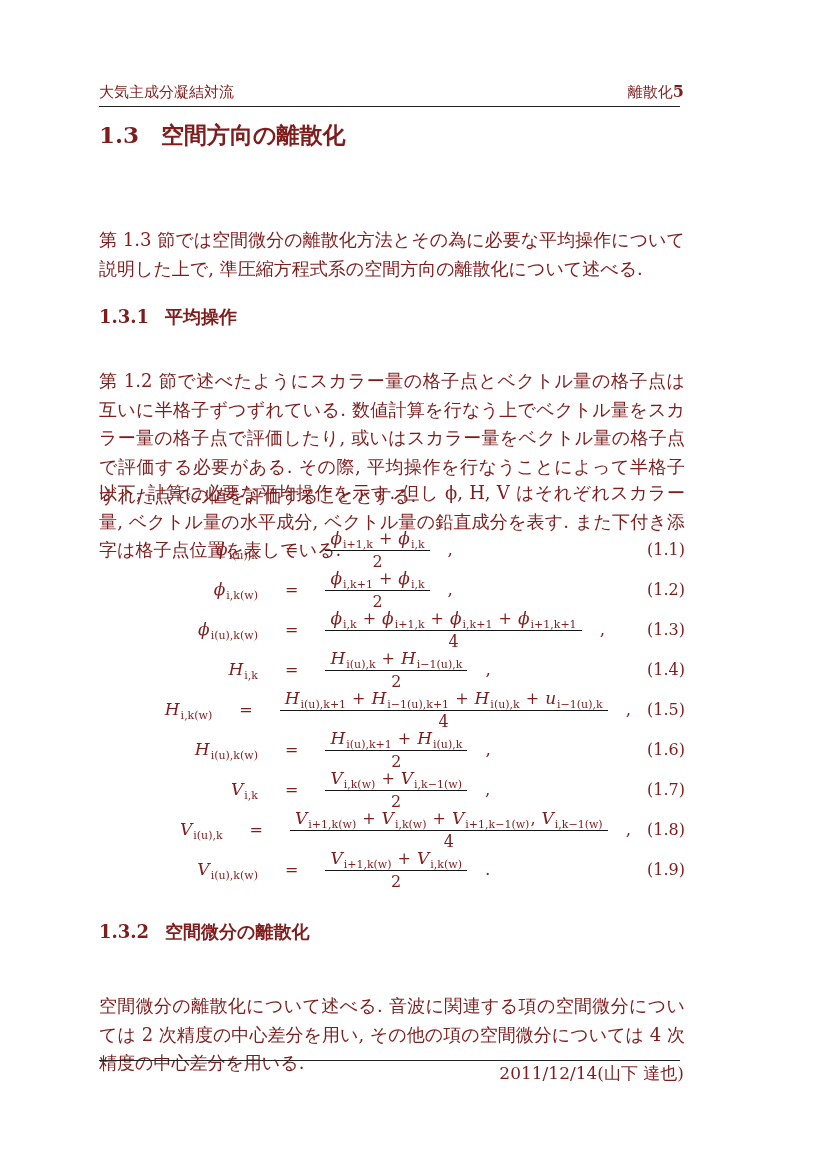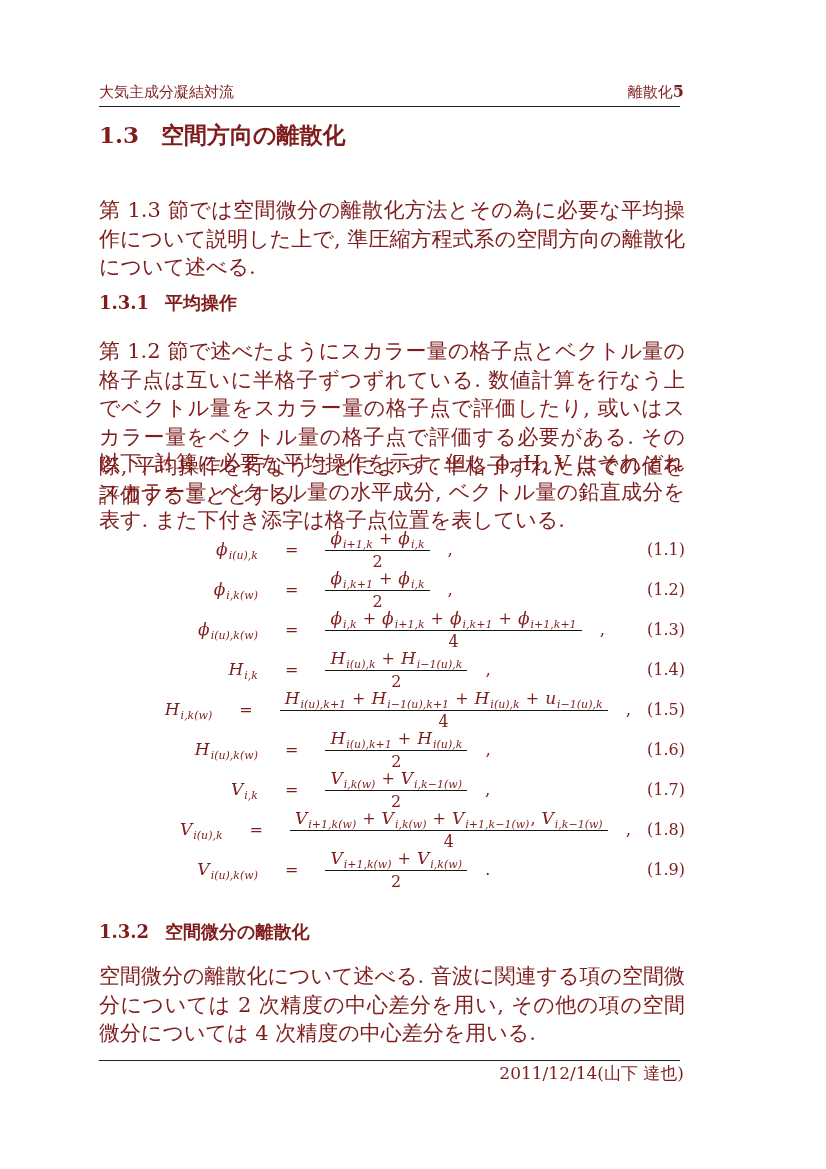--- a/index.html
+++ b/index.html
@@ -17,36 +17,36 @@
   .hdr-rule{top:106px;}
   .ftr-rule{top:1060px;}
   .ftr-text{right:142px;top:1064px;font-size:17px;line-height:19px;}
   
   .h-sec{left:99px;top:120px;display:flex;align-items:baseline;}
   .h-sec .h-num{font-weight:bold;font-size:23px;}
   .h-sec .h-ttl{font-family:"DejaVu Sans","Liberation Sans",sans-serif;font-weight:bold;font-size:23px;margin-left:22px;}
   .h-sub{left:99px;display:flex;align-items:baseline;}
   .h-sub .h-num{font-weight:bold;font-size:18px;}
   .h-sub .h-ttl{font-family:"DejaVu Sans","Liberation Sans",sans-serif;font-weight:bold;font-size:18px;margin-left:16px;}
-  .h-sub1{top:291px;}
+  .h-sub1{top:305px;}
   .h-sub2{top:920px;}
   
-  .para{left:99px;width:586px;font-size:21px;line-height:28.7px;text-align:justify;}
+  .para{left:99px;width:586px;font-size:18px;line-height:28.7px;text-align:justify;margin-top:30px;}
   .p1{top:196px;}
   .p2{top:337px;}
   .p3{top:449px;}
   .p4{top:962px;}
   
   .eq-list{left:99px;top:529px;width:586px;}
   .eq-row{display:flex;align-items:center;height:40px;gap:16px;}
   .eq-lhs{width:159px;text-align:right;white-space:nowrap;}
   .eq-sign{padding:0 11px;font-size:16px;}
   .mvar{white-space:nowrap;}
   .mbase{font-family:"DejaVu Serif","Liberation Serif",serif;font-style:italic;font-size:17px;}
-  .msub{font-family:"DejaVu Serif","Liberation Serif",serif;font-style:italic;font-size:11px;vertical-align:-4px;line-height:0;margin-left:1px;}
+  .msub{font-family:"DejaVu Serif","Liberation Serif",serif;font-size:11px;vertical-align:-4px;line-height:0;margin-left:1px;}
   .frac{display:inline-block;text-align:center;vertical-align:middle;}
   .frac .num{display:block;padding:0 5px 2px;border-bottom:1px solid #161616;white-space:nowrap;}
   .frac .den{display:block;padding-top:1px;font-size:16px;}
   .op{font-style:normal;font-size:16px;margin:0 6px;}
   .op-comma{margin:0 6px 0 1px;}
   .eq-tail{font-size:17px;margin-left:2px;align-self:center;}
   .eq-label{margin-left:auto;font-size:16px;}
 </style>
 </head>
 <body>

